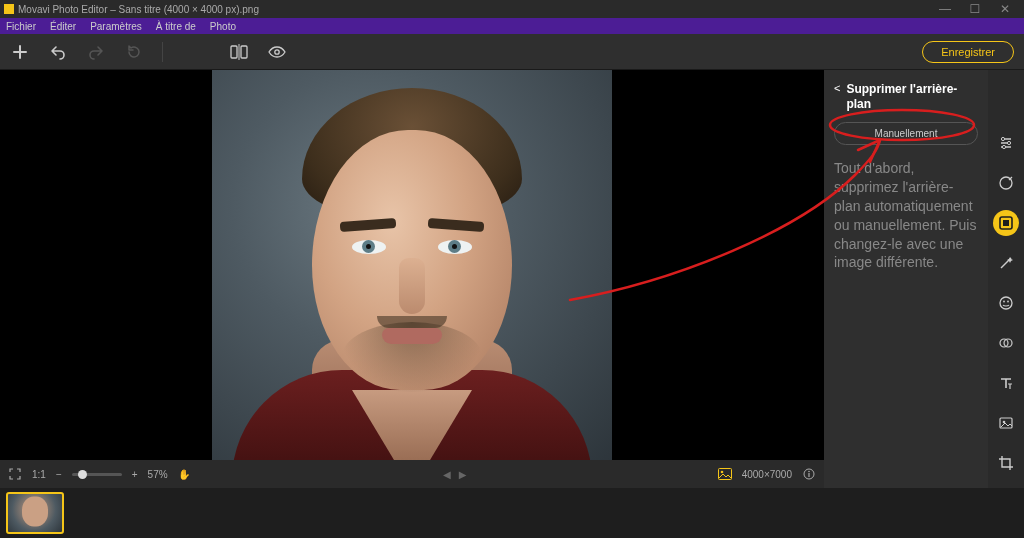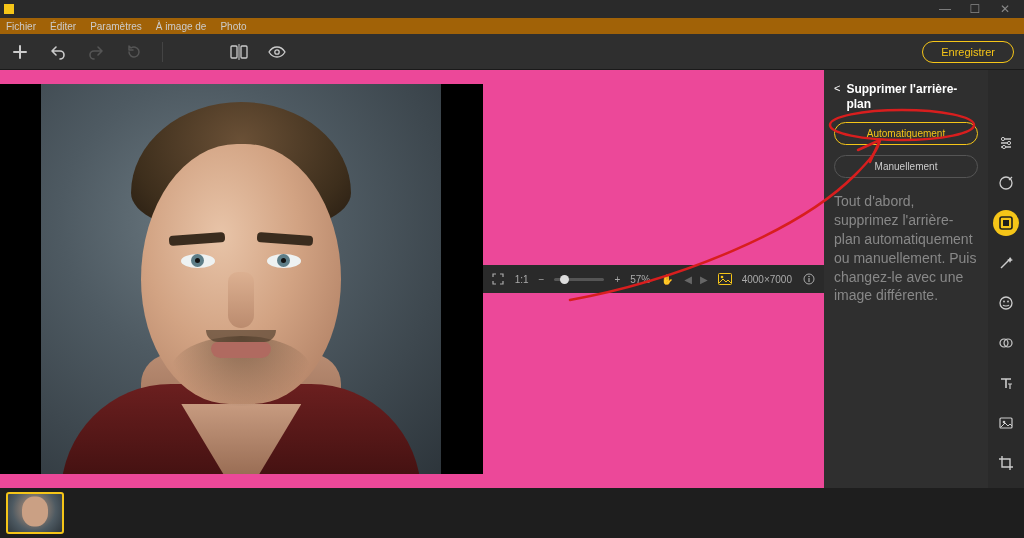--- a/index.html
+++ b/index.html
@@ -22,21 +22,21 @@
     width: 10px; height: 10px; background: #f5c518;
     margin-right: 4px;
   }
   .titlebar .spacer { flex: 1; }
   .titlebar .winbtn {
     width: 30px; text-align: center; color: #888; font-size: 12px;
     cursor: pointer;
   }
   
   .menubar {
-    height: 16px; background: #a16207;
+    height: 16px; background: #4c1d95;
     display: flex; align-items: center;
     padding: 0 6px; gap: 14px; font-size: 10px;
   }
   .menubar span { cursor: pointer; }
   
   .toolbar {
     height: 36px; background: #2f2f2f;
     display: flex; align-items: center;
     padding: 0 10px; gap: 18px;
     border-bottom: 1px solid #1a1a1a;
@@ -53,23 +53,22 @@
     border: 1px solid #f5c518; color: #f5c518;
     border-radius: 14px; padding: 4px 18px;
     font-size: 11px; cursor: pointer;
   }
   
   .main {
     display: flex; height: 418px;
     background: #1e1e1e;
   }
   .canvas-area {
-    flex: 1; display: flex; flex-direction: row;
-    background: #ec4899;
-    align-items: center;
+    flex: 1; display: flex; flex-direction: column;
+    background: #fdba74;
   }
   .canvas-view {
     flex: 1; display: flex;
     align-items: center; justify-content: center;
     background: #000; position: relative;
   }
   .photo {
     width: 400px; height: 390px;
     position: relative; overflow: hidden;
   }
@@ -202,31 +201,32 @@
   }
   
   .annot { position:absolute; pointer-events:none; }
   svg { display:block; }
 </style>
 </head>
 <body>
 
 <div class="titlebar">
   <div class="logo"></div>
+  <span>Movavi Photo Editor – Sans titre (4000 × 4000 px).png</span>
   <div class="spacer"></div>
   <div class="winbtn">—</div>
   <div class="winbtn">☐</div>
   <div class="winbtn">✕</div>
 </div>
 
 <div class="menubar">
   <span>Fichier</span>
   <span>Éditer</span>
   <span>Paramètres</span>
-  <span>À image de</span>
+  <span>À titre de</span>
   <span>Photo</span>
 </div>
 
 <div class="toolbar">
   <div class="tool">
     <svg width="16" height="16" viewBox="0 0 16 16">
         <path d="M8 2v12M2 8h12" stroke="#ccc" stroke-width="2" stroke-linecap="round"></path>
       </svg>
   </div>
   <div class="tool">
@@ -319,21 +319,20 @@
           </svg>
       </span>
     </div>
   </div>
 
   <div class="right-panel">
     <div class="panel-title-row">
       <span style="cursor:pointer">&lt;</span>
       <span class="panel-title">Supprimer l'arrière-plan</span>
     </div>
-    <div class="panel-btn auto">Automatiquement</div>
     <div class="panel-btn">Manuellement</div>
     <div class="panel-help">Tout d'abord, supprimez l'arrière-plan automatiquement ou manuellement. Puis changez-le avec une image différente.</div>
   </div>
 
   <div class="right-strip">
     <div class="strip-ico">
       <svg width="16" height="16" viewBox="0 0 16 16">
           <path d="M3 4h10M3 8h10M3 12h10" stroke="#ccc" stroke-width="1.4"></path>
           <circle cx="5" cy="4" r="1.6" fill="#2a2a2a" stroke="#ccc"></circle>
           <circle cx="11" cy="8" r="1.6" fill="#2a2a2a" stroke="#ccc"></circle>

